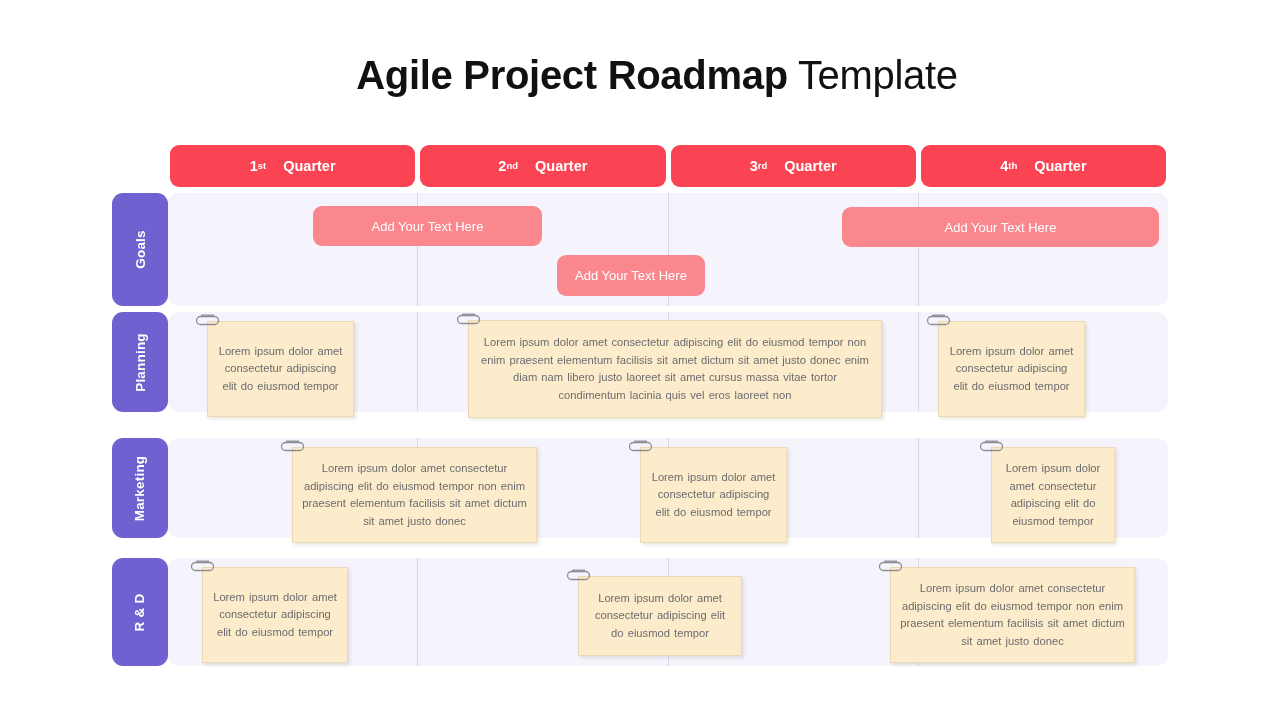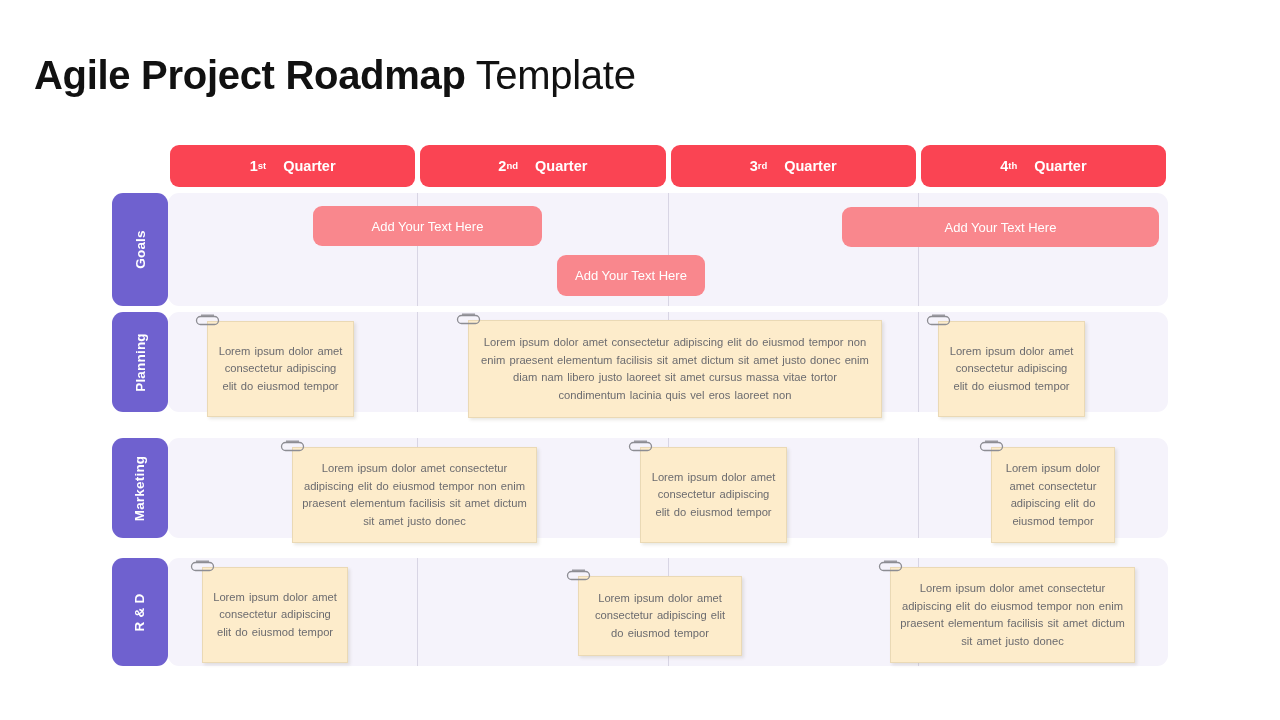--- a/index.html
+++ b/index.html
@@ -18,20 +18,21 @@
     height: 720px;
     background: #ffffff;
   }
 
   
   .title {
     position: absolute;
     top: 50px;
     left: 0;
     width: 1280px;
+    text-align: center;
     font-size: 40px;
     line-height: 50px;
     color: #111111;
     letter-spacing: -0.3px;
     white-space: nowrap;
     padding-left: 34px;
   }
   .title .t-bold   { font-weight: bold; }
   .title .t-light  { font-weight: normal; }
 

